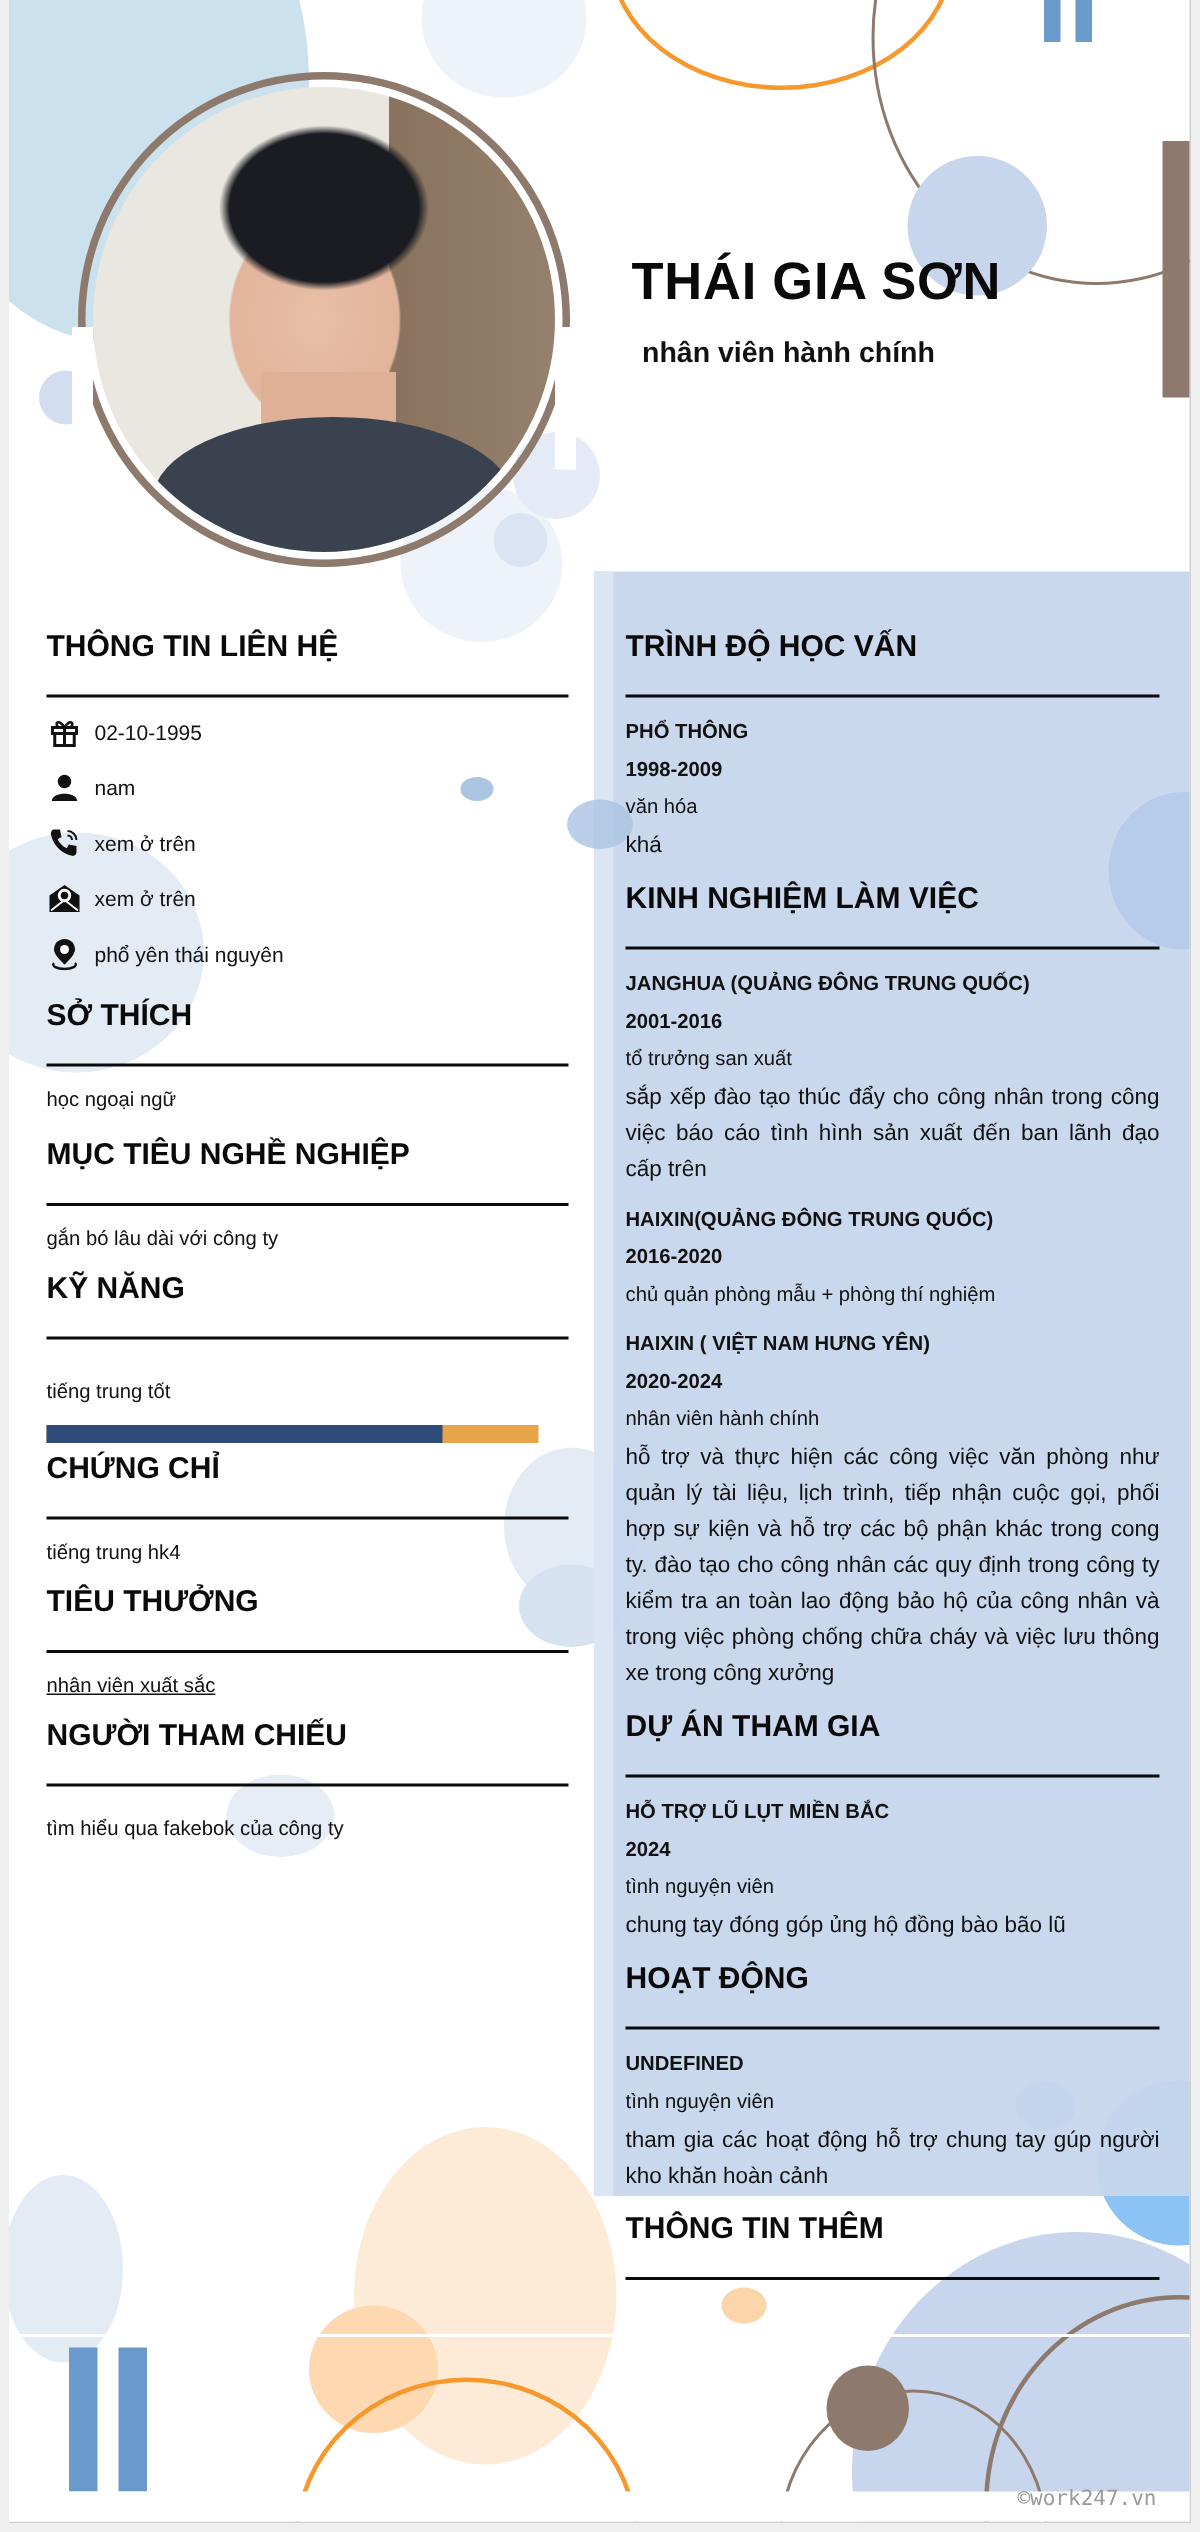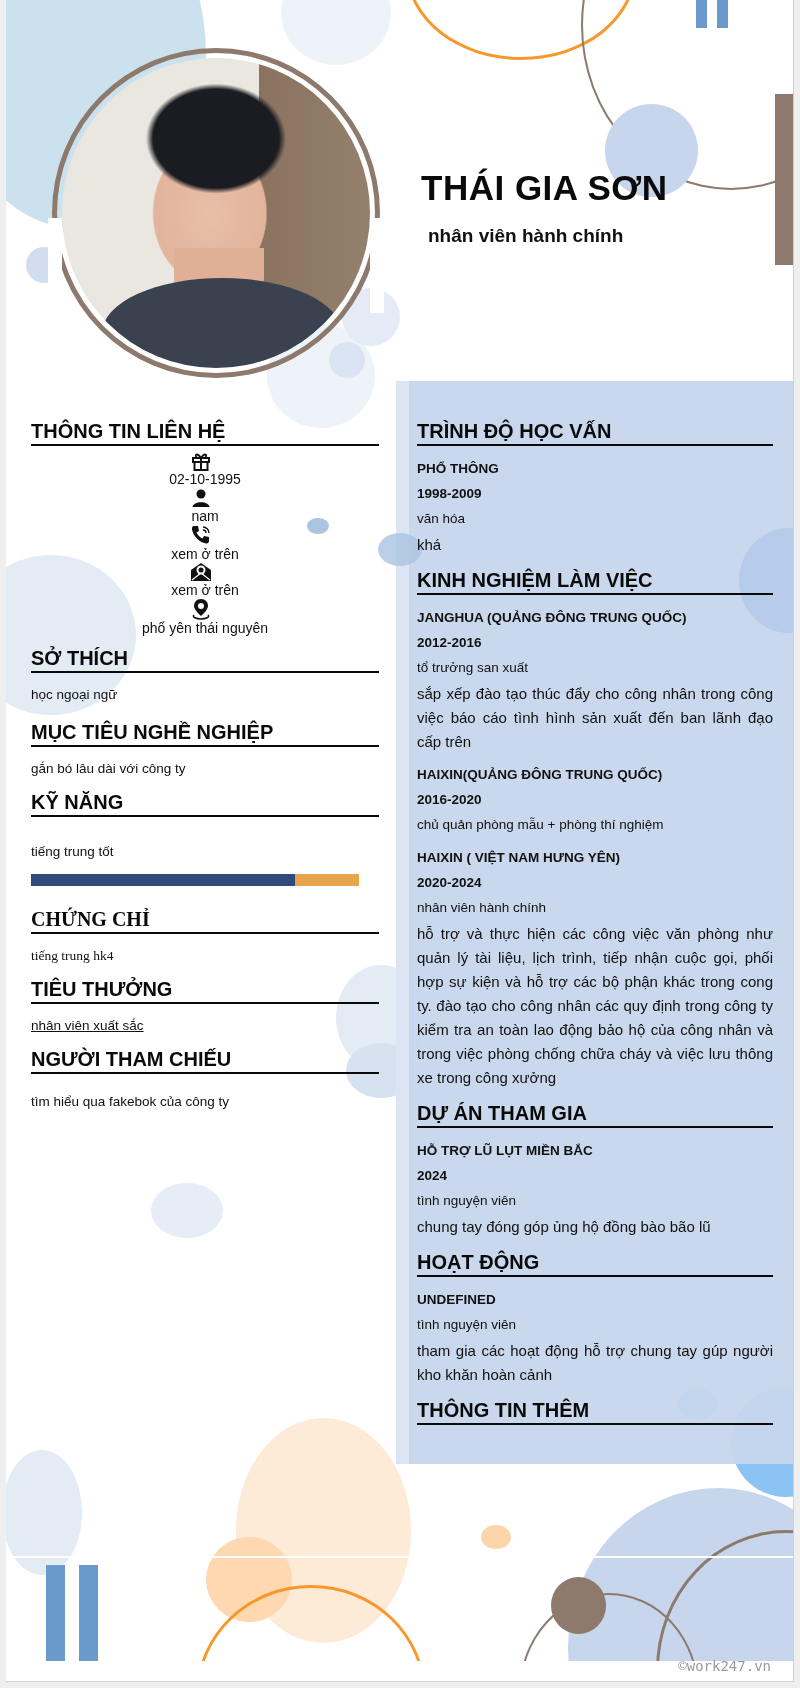--- a/index.html
+++ b/index.html
@@ -24,22 +24,22 @@
   .name { position: absolute; left: 415px; top: 168px; font-size: 35px; font-weight: bold; letter-spacing: 0.5px; color: #0a0a0a; }
   .job { position: absolute; left: 422px; top: 225px; font-size: 19px; font-weight: bold; color: #111; }
 
   .right-panel { position: absolute; left: 390px; top: 381px; width: 398px; height: 1083px; background: rgba(199,214,237,0.95); }
   .right-panel-strip { position: absolute; left: 390px; top: 381px; width: 13px; height: 1083px; background: #dbe5f4; }
 
   .col { position: absolute; }
   .left-col { left: 25px; top: 418px; width: 348px; }
   .right-col { left: 411px; top: 418px; width: 356px; }
 
-  .sec-title { font-size: 20px; font-weight: bold; color: #0a0a0a; padding-bottom: 0; border-bottom: 2px solid #0a0a0a; line-height: 26px; }
-  .contact-row { display: flex; align-items: center; height: 37px; font-size: 14px; flex-direction: column; }
+  .sec-title { font-size: 20px; font-weight: bold; color: #0a0a0a; padding-bottom: 19px; border-bottom: 2px solid #0a0a0a; line-height: 26px; }
+  .contact-row { display: flex; align-items: center; height: 37px; font-size: 14px; }
   .contact-row .ic { width: 24px; height: 24px; margin-right: 8px; display: flex; align-items: center; justify-content: center; }
   .small { font-size: 13.5px; line-height: 20px; }
   .item-title { font-size: 13.5px; font-weight: bold; line-height: 25px; }
   .item-sub { font-size: 13.5px; line-height: 25px; }
   .item-desc { font-size: 15px; line-height: 24px; text-align: justify; margin-top: 2px; }
 
   .skill-bar { position: relative; width: 328px; height: 12px; background: #e8a44b; margin-top: 12px; }
   .skill-fill { position: absolute; left: 0; top: 0; height: 12px; background: #2f4b7a; }
 
   .watermark { position: absolute; right: 22px; top: 1658px; font-family: "DejaVu Sans Mono", monospace; font-size: 14px; color: #9a9a9a; }
@@ -169,21 +169,21 @@
     </div>
 
     <div style="margin-top:10px;">
       <div class="sec-title">KỸ NĂNG</div>
       <div class="small" style="margin-top:25px;">tiếng trung tốt</div>
       <div class="skill-bar">
         <div class="skill-fill" style="width:80.5%;"></div>
       </div>
     </div>
 
-    <div style="margin-top:20px;font-family:Liberation Serif, serif;">
+    <div style="margin-top:4px;">
       <div class="sec-title">CHỨNG CHỈ</div>
       <div class="small" style="margin-top:12px;">tiếng trung hk4</div>
     </div>
 
     <div style="margin-top:10px;">
       <div class="sec-title">TIÊU THƯỞNG</div>
       <div class="small" style="margin-top:12px;text-decoration:underline;">nhân viên xuất sắc</div>
     </div>
 
     <div style="margin-top:10px;">
@@ -200,21 +200,21 @@
         <div class="item-title">1998-2009</div>
         <div class="item-sub">văn hóa</div>
         <div class="item-desc">khá</div>
       </div>
     </div>
 
     <div style="margin-top:10px;">
       <div class="sec-title">KINH NGHIỆM LÀM VIỆC</div>
       <div style="margin-top:10px;">
         <div class="item-title">JANGHUA (QUẢNG ĐÔNG TRUNG QUỐC)</div>
-        <div class="item-title">2012-2016</div>
+        <div class="item-title">2001-2016</div>
         <div class="item-sub">tổ trưởng san xuất</div>
         <div class="item-desc">sắp xếp đào tạo thúc đẩy cho công nhân trong công việc báo cáo tình hình sản xuất đến ban lãnh đạo cấp trên</div>
       </div>
       <div style="margin-top:8px;">
         <div class="item-title">HAIXIN(QUẢNG ĐÔNG TRUNG QUỐC)</div>
         <div class="item-title">2016-2020</div>
         <div class="item-sub">chủ quản phòng mẫu + phòng thí nghiệm</div>
       </div>
       <div style="margin-top:8px;">
         <div class="item-title">HAIXIN ( VIỆT NAM HƯNG YÊN)</div>

